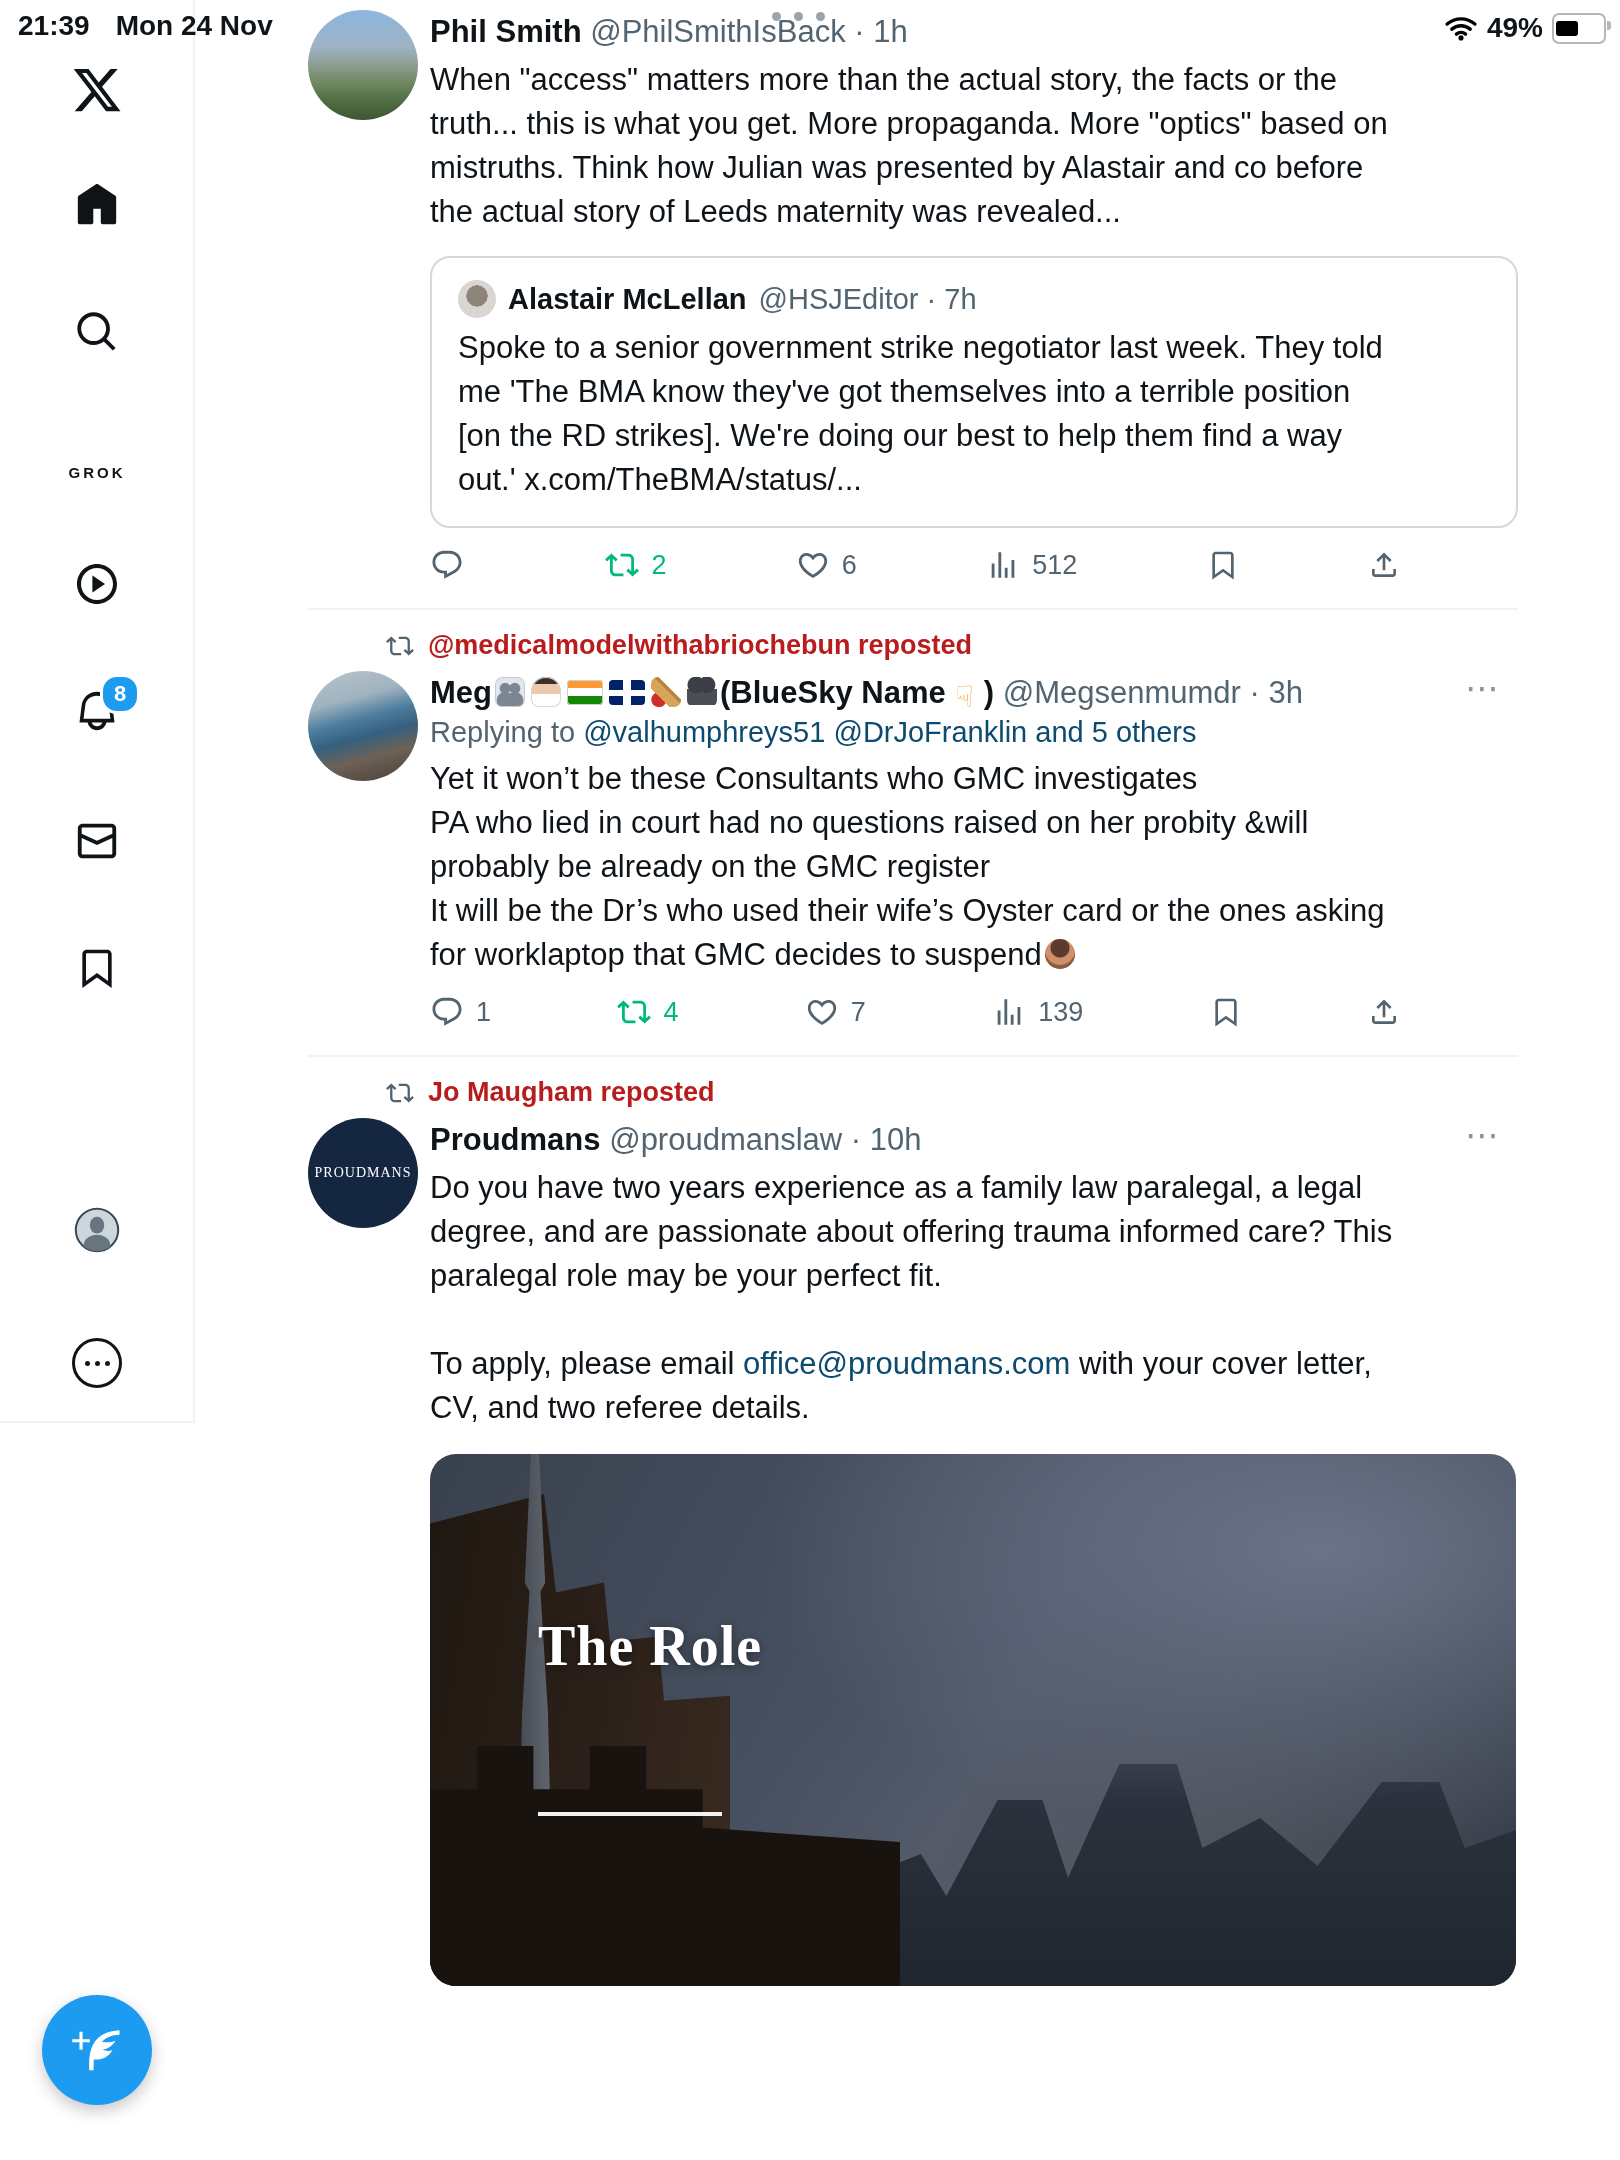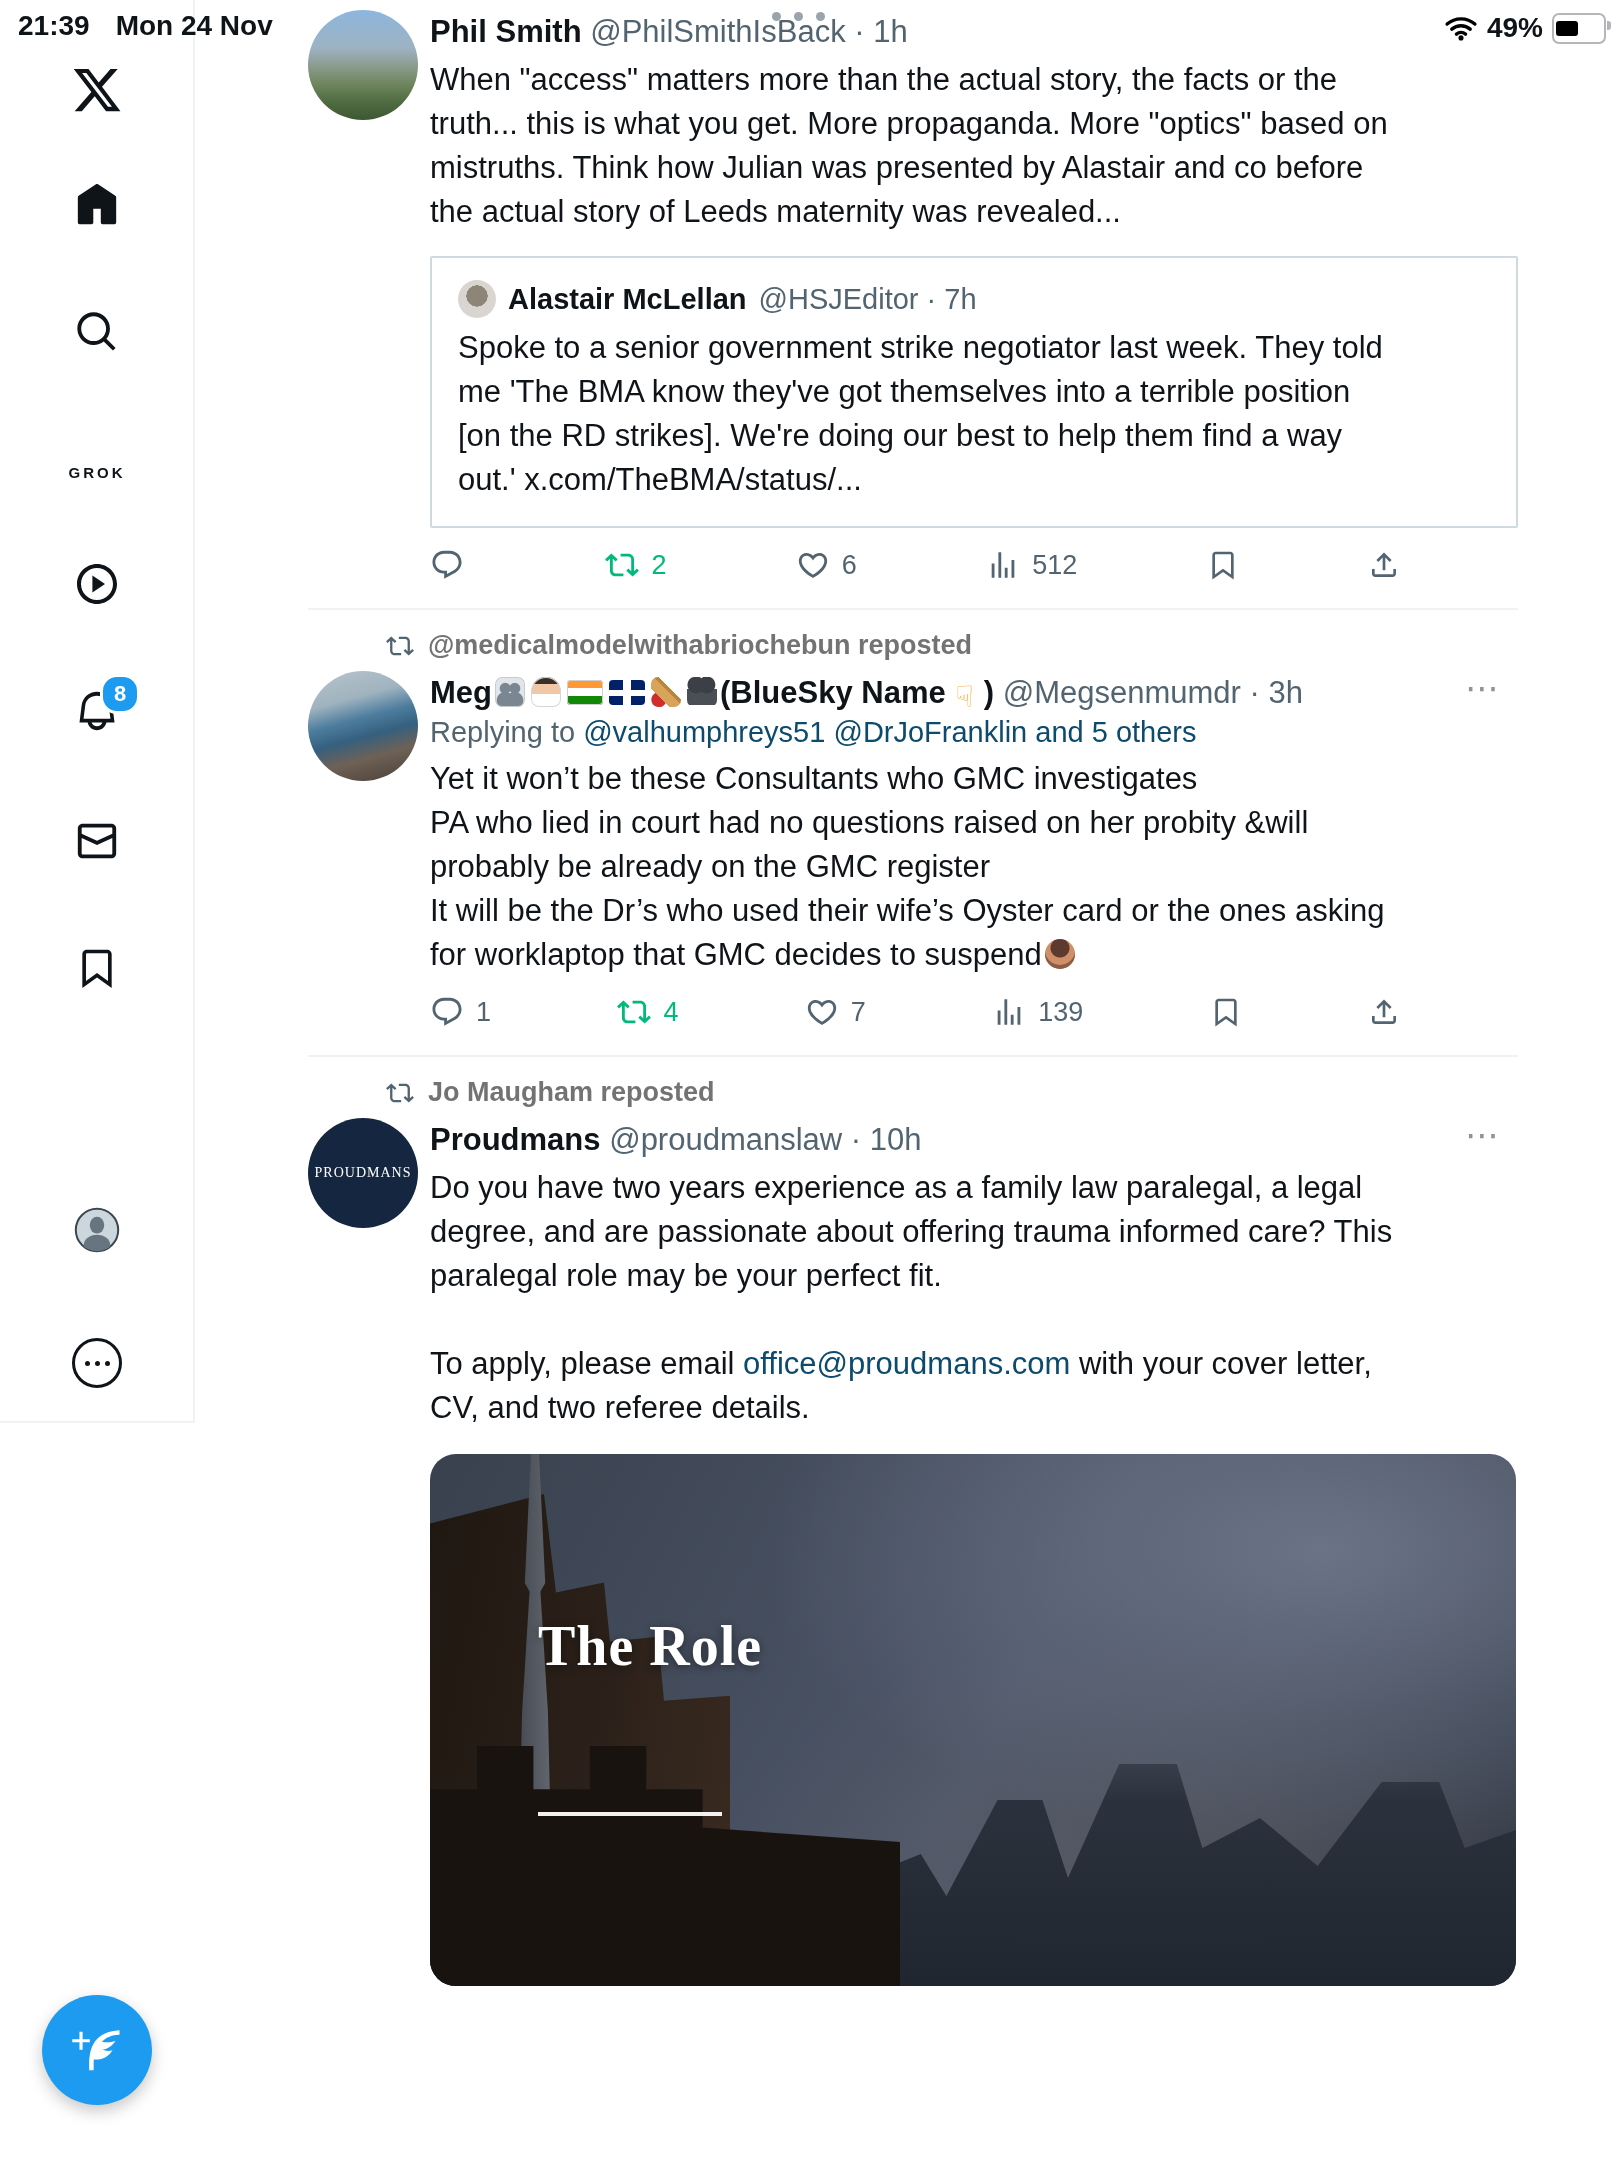--- a/index.html
+++ b/index.html
@@ -34,25 +34,25 @@
   .av-phil{background:linear-gradient(180deg,#8db6dd 0%,#9db3c4 34%,#8a9a8b 52%,#6d855c 68%,#4f6b40 84%,#3e5733 100%)}
   .av-meg{background:linear-gradient(165deg,#b9c4cc 0%,#9fb3bf 28%,#4d7d9e 44%,#35607f 58%,#6e6156 74%,#493f37 100%)}
   .av-proud{background:#152740;display:flex;align-items:center;justify-content:center}
   .av-proud span{color:#fff;font-family:"Liberation Serif",serif;font-size:14px;letter-spacing:1px}
   .name-row{font-size:31px;margin-top:4px;white-space:nowrap}
   .name{font-weight:700}
   .meta{color:#536471;font-weight:400}
   .body-text{font-size:31px;line-height:44px;margin-top:8px;white-space:pre-line}
   .reply-line{font-size:29px;margin-top:4px;color:#536471}
   .link{color:#0c4a6e}
-  .repost-line{display:flex;align-items:center;gap:14px;padding-left:78px;color:#737373;font-weight:700;font-size:27px;margin-top:20px}
+  .repost-line{display:flex;align-items:center;gap:14px;padding-left:78px;color:#b91c1c;font-weight:700;font-size:27px;margin-top:20px}
   .divider{border-bottom:2px solid #eff3f4;margin-top:26px}
   .more-dots{position:absolute;right:16px;top:2px;color:#8a949c;font-size:34px;letter-spacing:3px;line-height:30px}
   
-  .quote-card{margin-top:22px;border:2px solid #cfd9de;border-radius:2px;padding:22px 26px 24px 26px}
+  .quote-card{margin-top:22px;border:2px solid #cfd9de;border-radius:20px;padding:22px 26px 24px 26px}
   .q-head{display:flex;align-items:center;gap:12px;font-size:29px}
   .q-avatar{width:38px;height:38px;border-radius:50%;background:radial-gradient(circle at 50% 42%,#8d8577 0 36%,#d9d5d0 37% 100%)}
   
   .actions{display:flex;justify-content:space-between;align-items:center;width:970px;margin-top:20px;color:#536471;font-size:27px}
   .act{display:flex;align-items:center;gap:12px}
   .act svg{flex:none}
   .green{color:#00ba7c}
   
   .chip{display:inline-block;width:30px;height:30px;border-radius:7px;vertical-align:-4px;margin:0 3px}
   .chip.family{background:#e2e6ea;box-shadow:inset 0 0 0 1px #c4ccd2;

